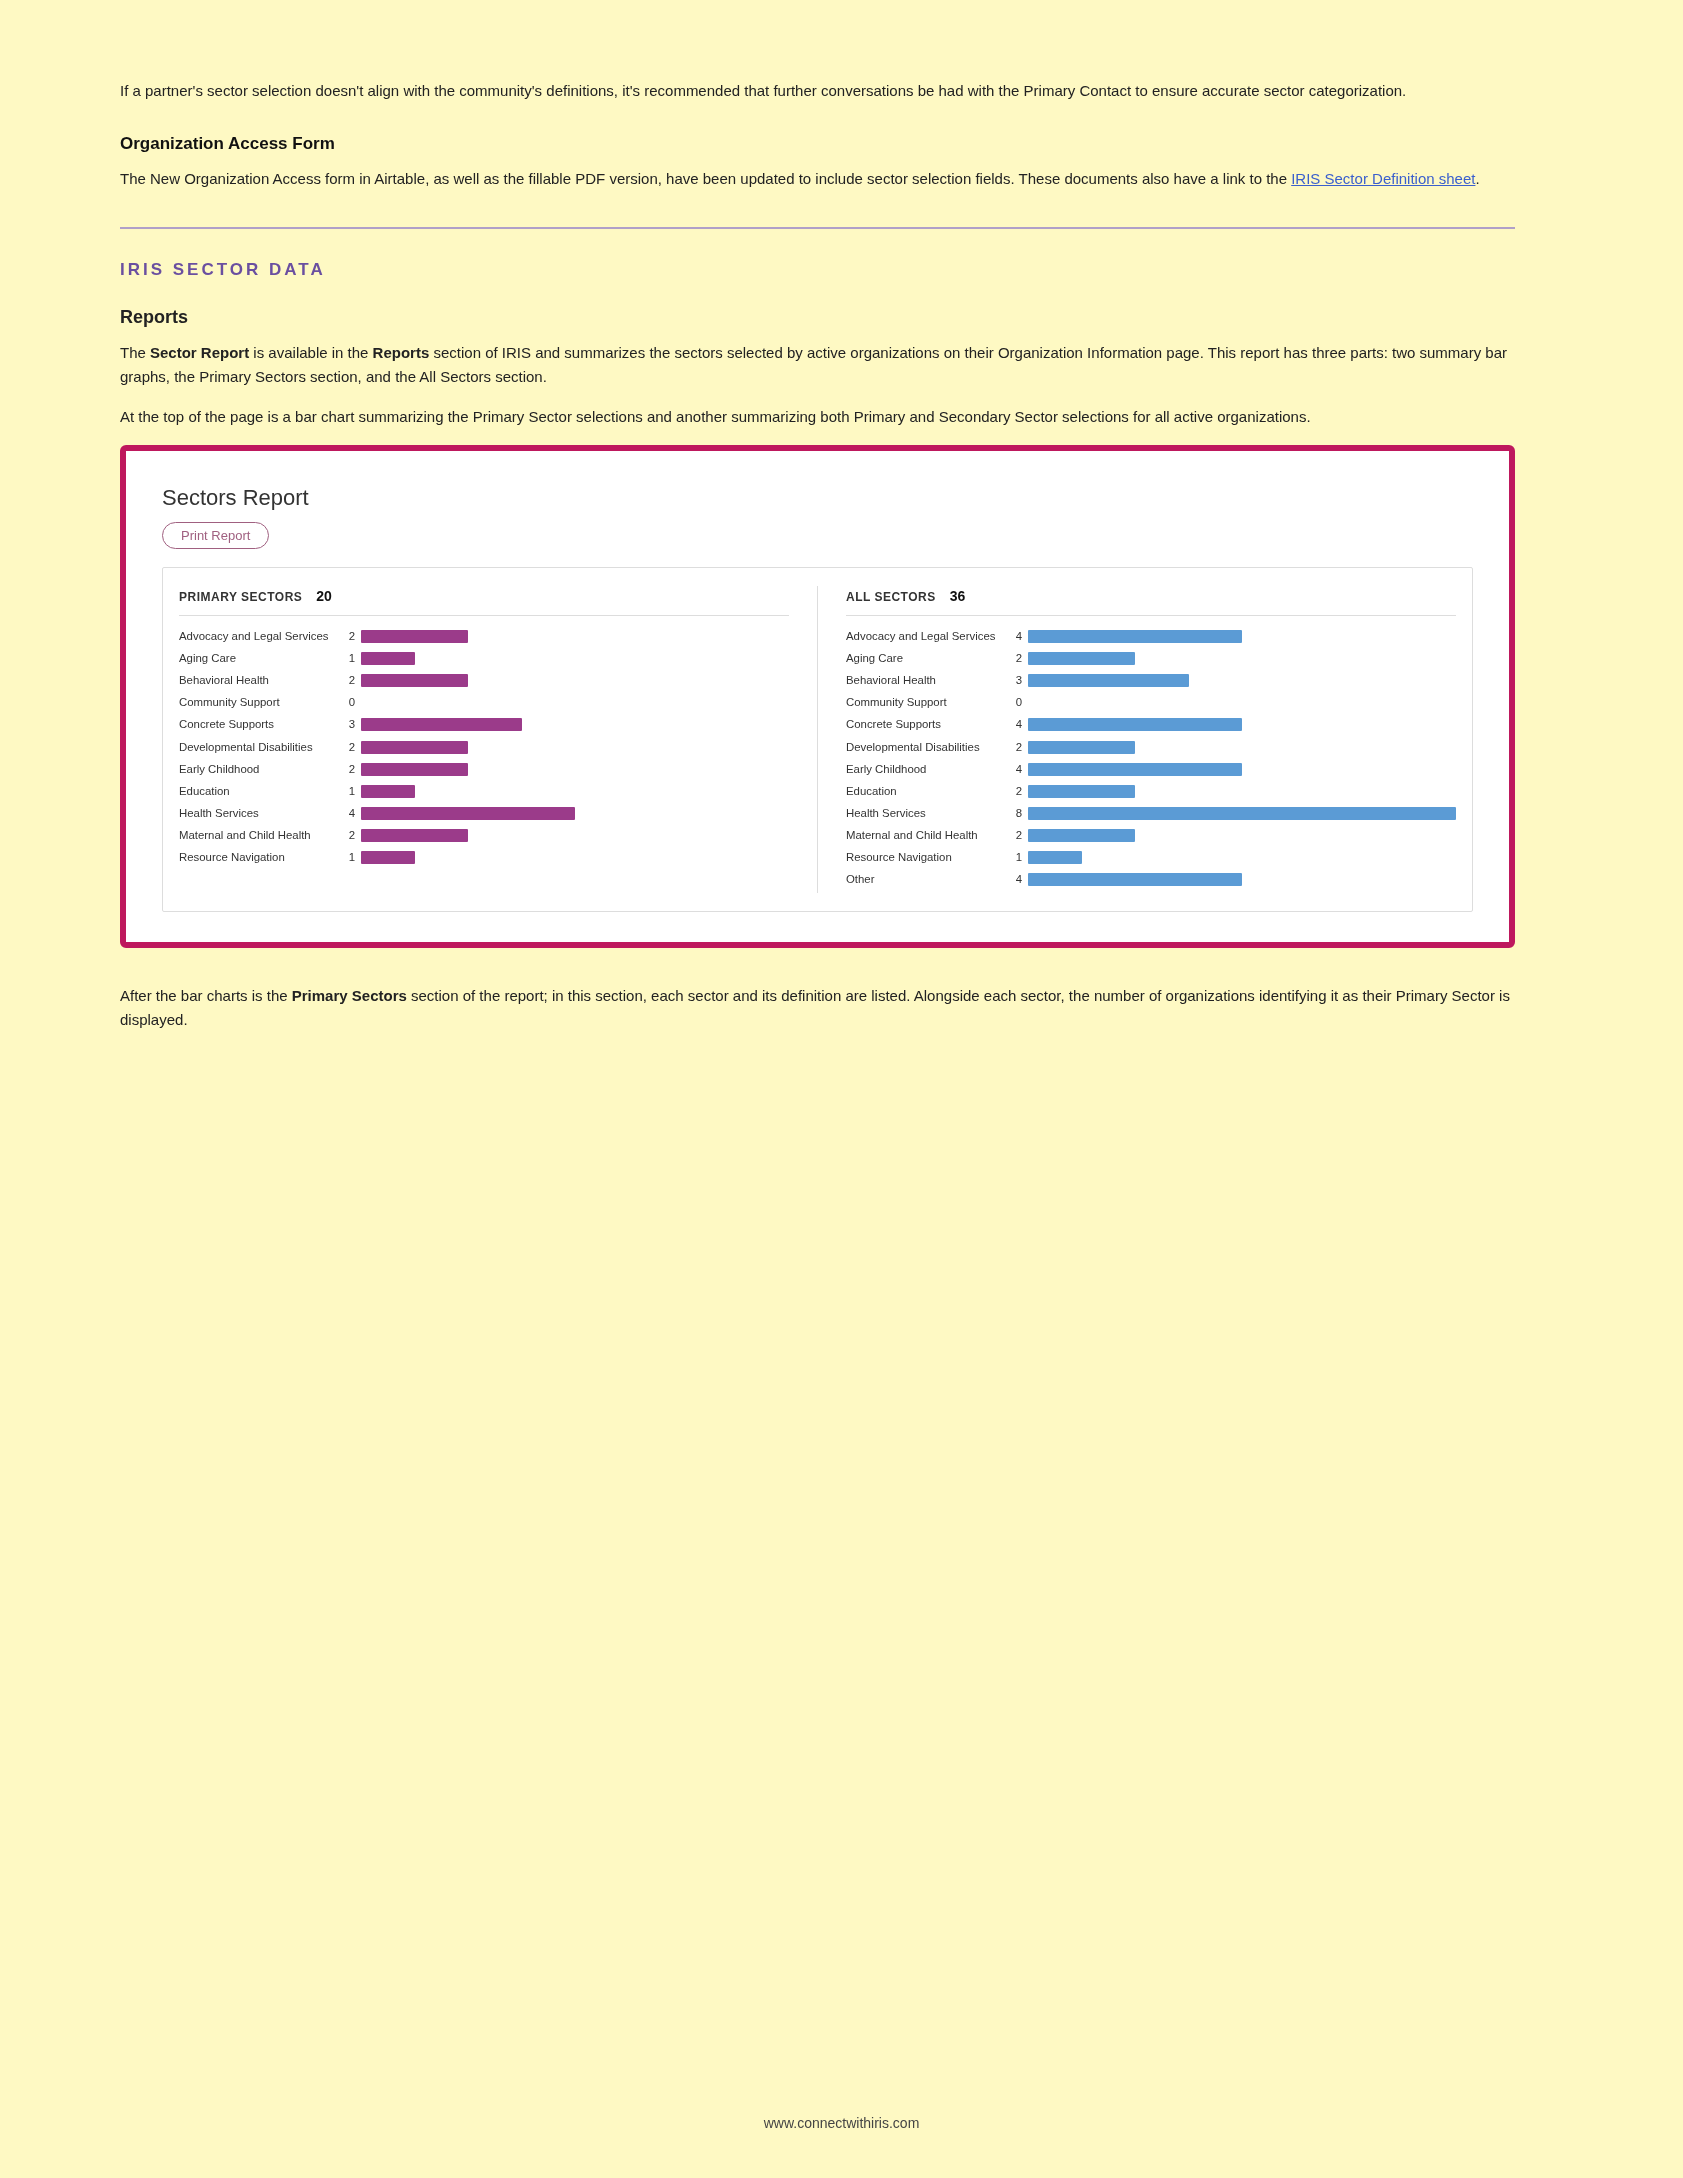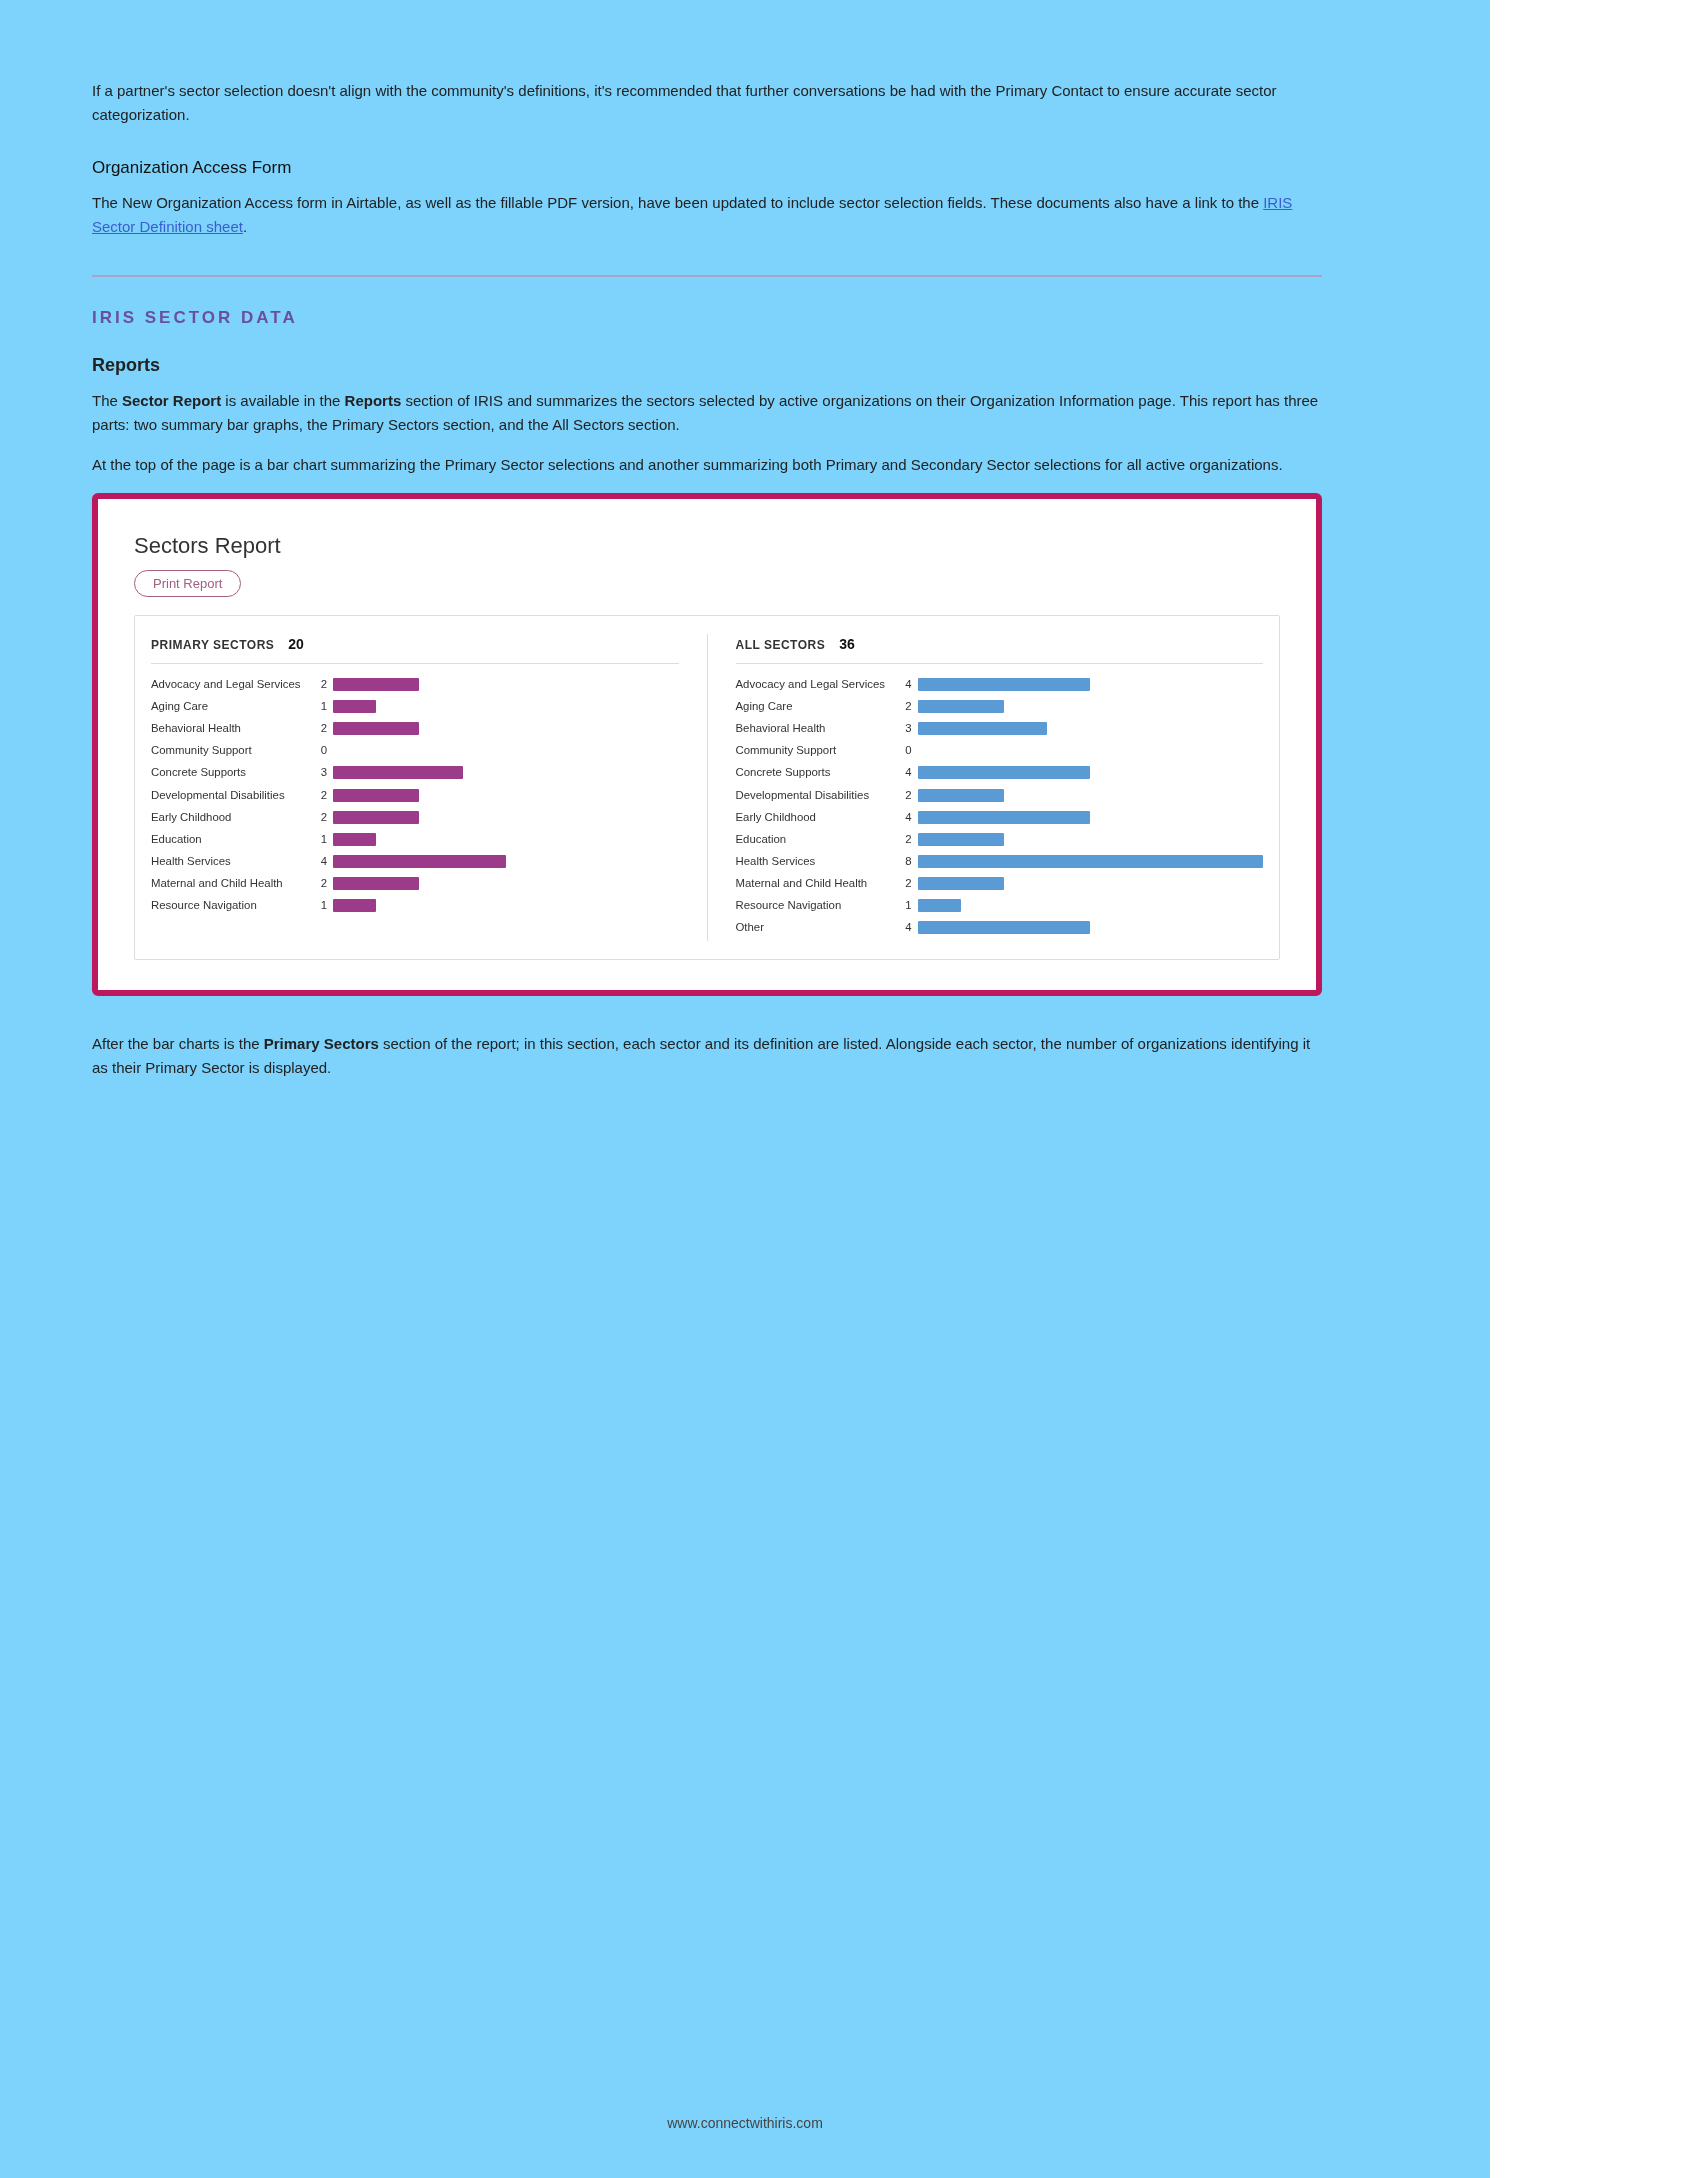--- a/index.html
+++ b/index.html
@@ -4,34 +4,34 @@
   <style>
     * { box-sizing: border-box; margin: 0; padding: 0; }
     body {
       font-family: Arial, sans-serif;
       background: #fff;
       color: #222;
       font-size: 15px;
       line-height: 1.5;
     }
     .page {
-      width: 1490px;
+      width: 1683px;
       min-height: 2178px;
-      padding: 79px 168px 79px 92px;
-      background: #7dd3fc;
+      padding: 79px 168px 79px 120px;
+      background: #fef9c3;
       position: relative;
     }
     .intro-text {
       margin-bottom: 28px;
       font-size: 15px;
       line-height: 1.6;
     }
     .section-heading {
       font-size: 17px;
-      font-weight: normal;
+      font-weight: bold;
       margin-bottom: 10px;
       color: #111;
     }
     .org-access-text {
       font-size: 15px;
       line-height: 1.6;
       margin-bottom: 36px;
     }
     .org-access-text a {
       color: #3a5fcd;

